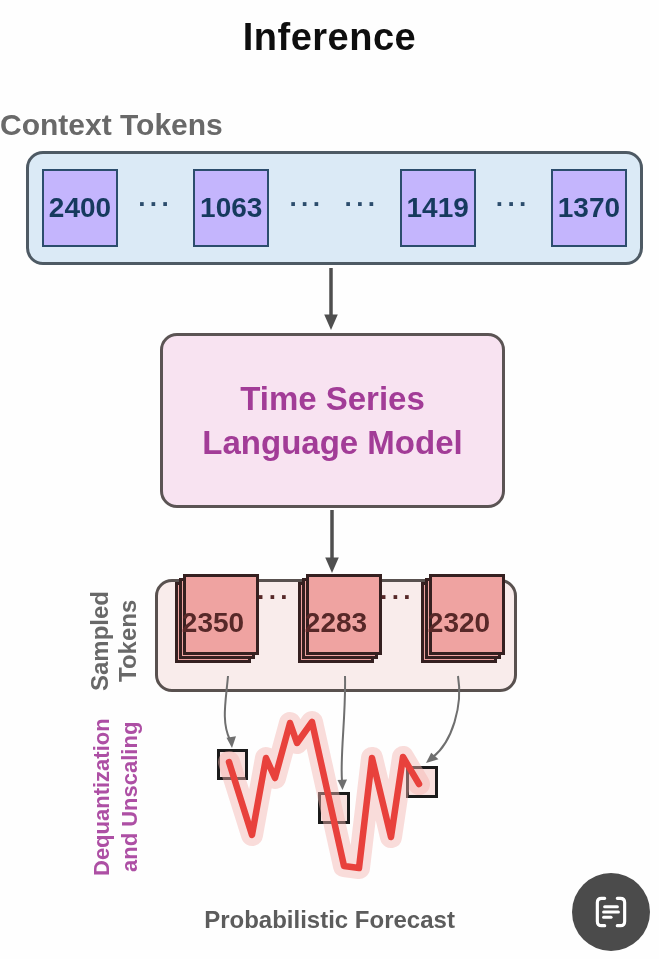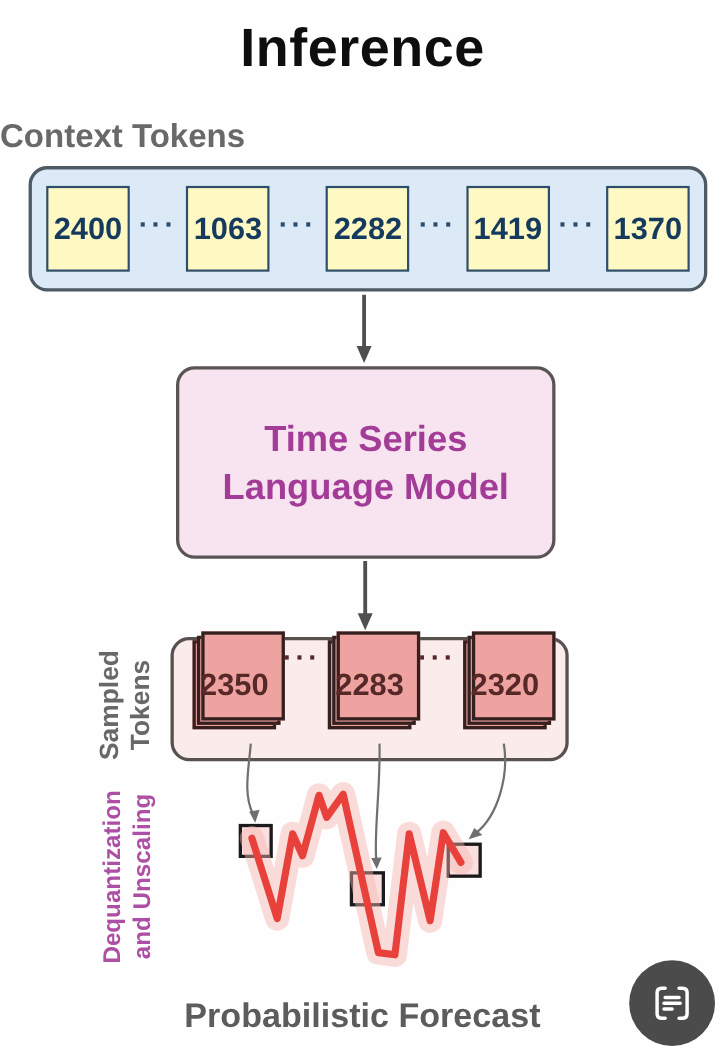--- a/index.html
+++ b/index.html
@@ -5,35 +5,35 @@
   html,body{margin:0;padding:0;}
   body{
     width:659px;height:959px;position:relative;overflow:hidden;
     background:#fefefe;
     font-family:"Liberation Sans",sans-serif;
   }
   .stage{position:absolute;inset:0;}
 
   .title{
     position:absolute;top:16px;left:0;width:100%;text-align:center;
-    font-size:49px;font-weight:800;color:#0e0e0e;letter-spacing:.5px;
+    font-size:38px;font-weight:800;color:#0e0e0e;letter-spacing:.5px;
   }
   .ctx-heading{
     position:absolute;top:108px;left:0;width:100%;
     font-size:30px;font-weight:700;color:#696969;
   }
 
   .ctx-box{
     position:absolute;left:26px;top:151px;width:617px;height:114px;
     background:#dbeaf6;border:3.5px solid #4e5a64;border-radius:17px;
     box-sizing:border-box;display:flex;align-items:center;
     justify-content:space-between;padding:0 13px;
   }
   .tok{
-    width:72px;height:74px;background:#fef9c3;border:2.5px solid #2c4d6d;
+    width:72px;height:74px;background:#c4b5fd;border:2.5px solid #2c4d6d;
     display:flex;align-items:center;justify-content:center;
     font-size:28px;font-weight:700;color:#163a5e;flex:none;
   }
   .dots{
     font-size:26px;font-weight:800;color:#2c4d6d;letter-spacing:3px;
     padding-bottom:8px;flex:none;
   }
 
   .model-box{
     position:absolute;left:160px;top:333px;width:345px;height:175px;
@@ -72,21 +72,21 @@
   .samp-label{left:86px;top:575px;height:132px;color:#686868;font-size:24px;line-height:1.18;}
   .deq-label{left:88px;top:702px;height:190px;color:#ad4fa4;font-size:22px;line-height:1.25;}
 
   .sbox{
     position:absolute;background:rgba(247,216,214,.8);
     border:3px solid #1b1b1b;box-sizing:border-box;z-index:3;
   }
 
   .forecast-caption{
     position:absolute;top:906px;left:0;width:100%;text-align:center;
-    font-size:31px;font-weight:700;color:#5c5c5c;
+    font-size:24px;font-weight:700;color:#5c5c5c;
   }
 
   .lens-btn{
     position:absolute;left:572px;top:873px;width:78px;height:78px;
     border-radius:50%;background:#4b4b4b;display:flex;
     align-items:center;justify-content:center;cursor:pointer;z-index:5;
   }
 
   svg.overlay{position:absolute;inset:0;z-index:4;pointer-events:none;}
 </style>
@@ -97,21 +97,20 @@
 
   <div class="title">Inference</div>
 
   <div class="ctx-heading">Context Tokens</div>
 
   <div class="ctx-box">
     <div class="tok">2400</div>
     <div class="dots">···</div>
     <div class="tok">1063</div>
     <div class="dots">···</div>
-    <div class="tok">2282</div>
     <div class="dots">···</div>
     <div class="tok">1419</div>
     <div class="dots">···</div>
     <div class="tok">1370</div>
   </div>
 
   <div class="model-box">
     <div class="line">Time Series</div>
     <div class="line">Language Model</div>
   </div>

